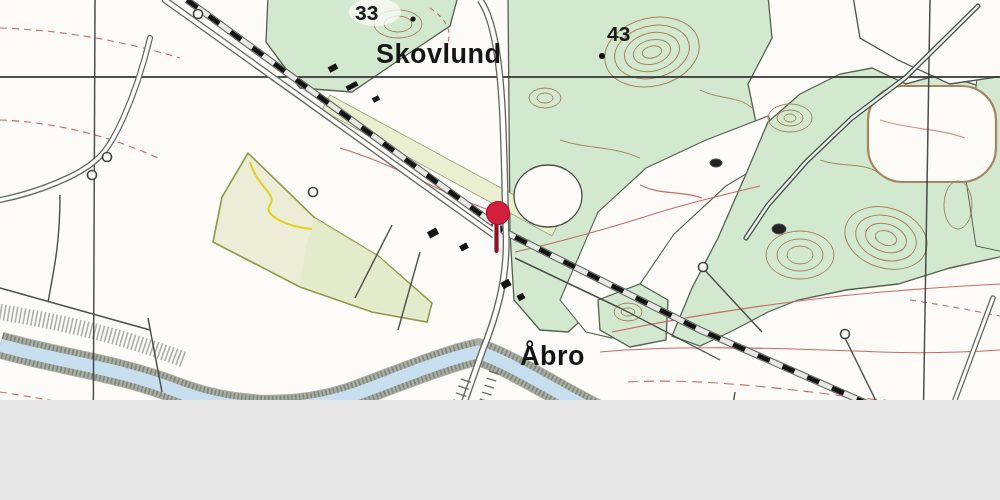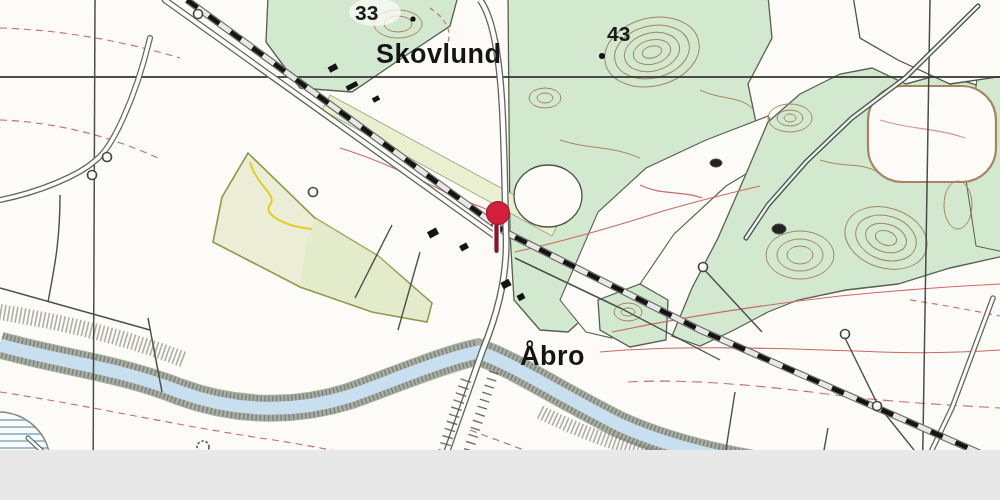--- a/index.html
+++ b/index.html
@@ -1,16 +1,16 @@
 <!DOCTYPE html>
 <html><head>
 <meta charset="utf-8">
 <style>
   html,body{margin:0;padding:0;background:#e8e8e8;}
-  .stage{position:relative;width:1000px;height:450px;overflow:hidden;background:#fcfbf7;
+  .stage{position:relative;width:1000px;height:400px;overflow:hidden;background:#fcfbf7;
          font-family:"Liberation Sans", sans-serif;}
   svg{position:absolute;inset:0;display:block;}
   text{font-family:"Liberation Sans","DejaVu Sans",sans-serif;}
   .place-label{font-size:27px;font-weight:700;fill:#151515;letter-spacing:.5px;}
   .elev-label{font-size:21px;font-weight:700;fill:#1a1a1a;}
 </style>
 </head>
 <body>
 
 <div class="stage">

